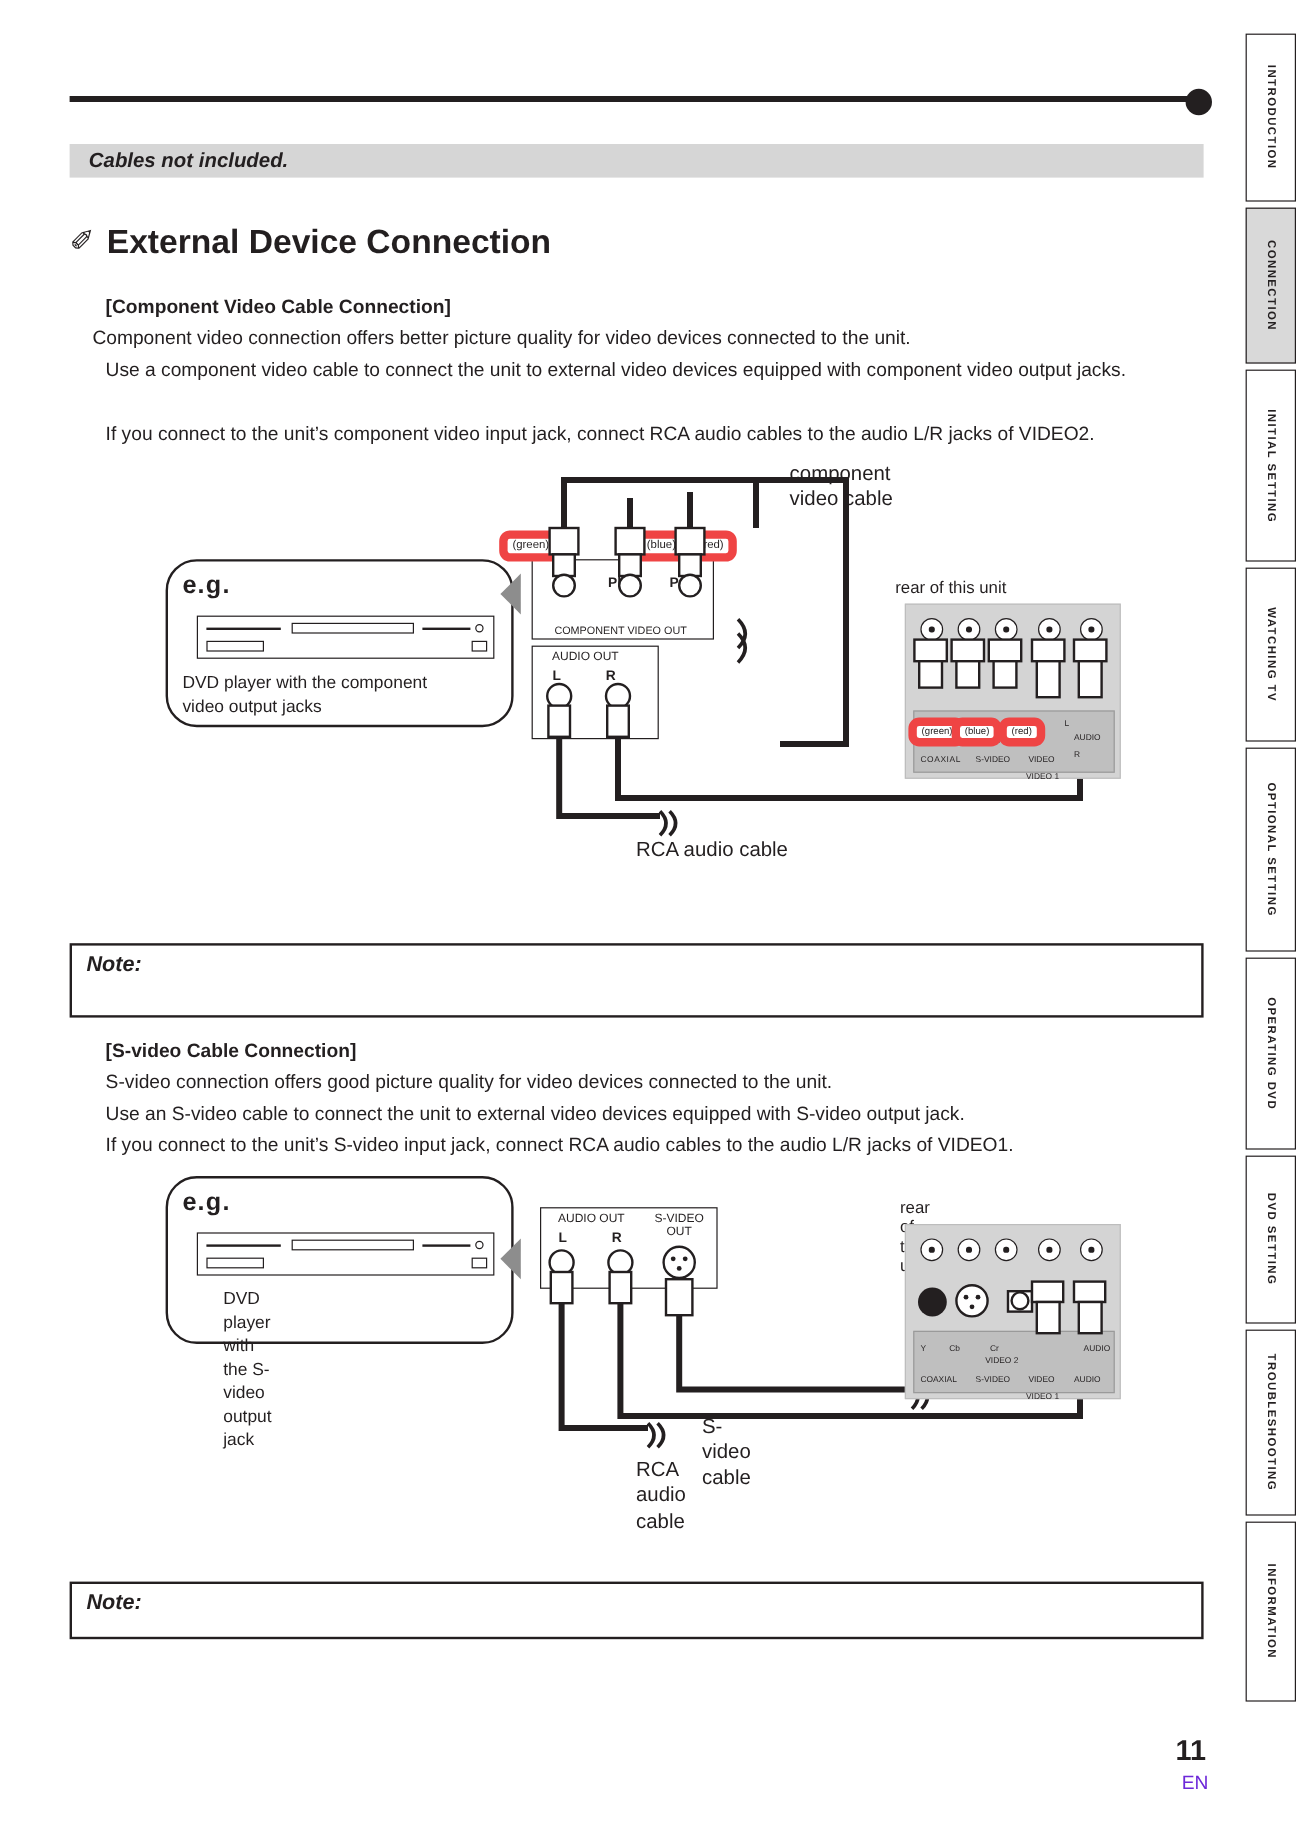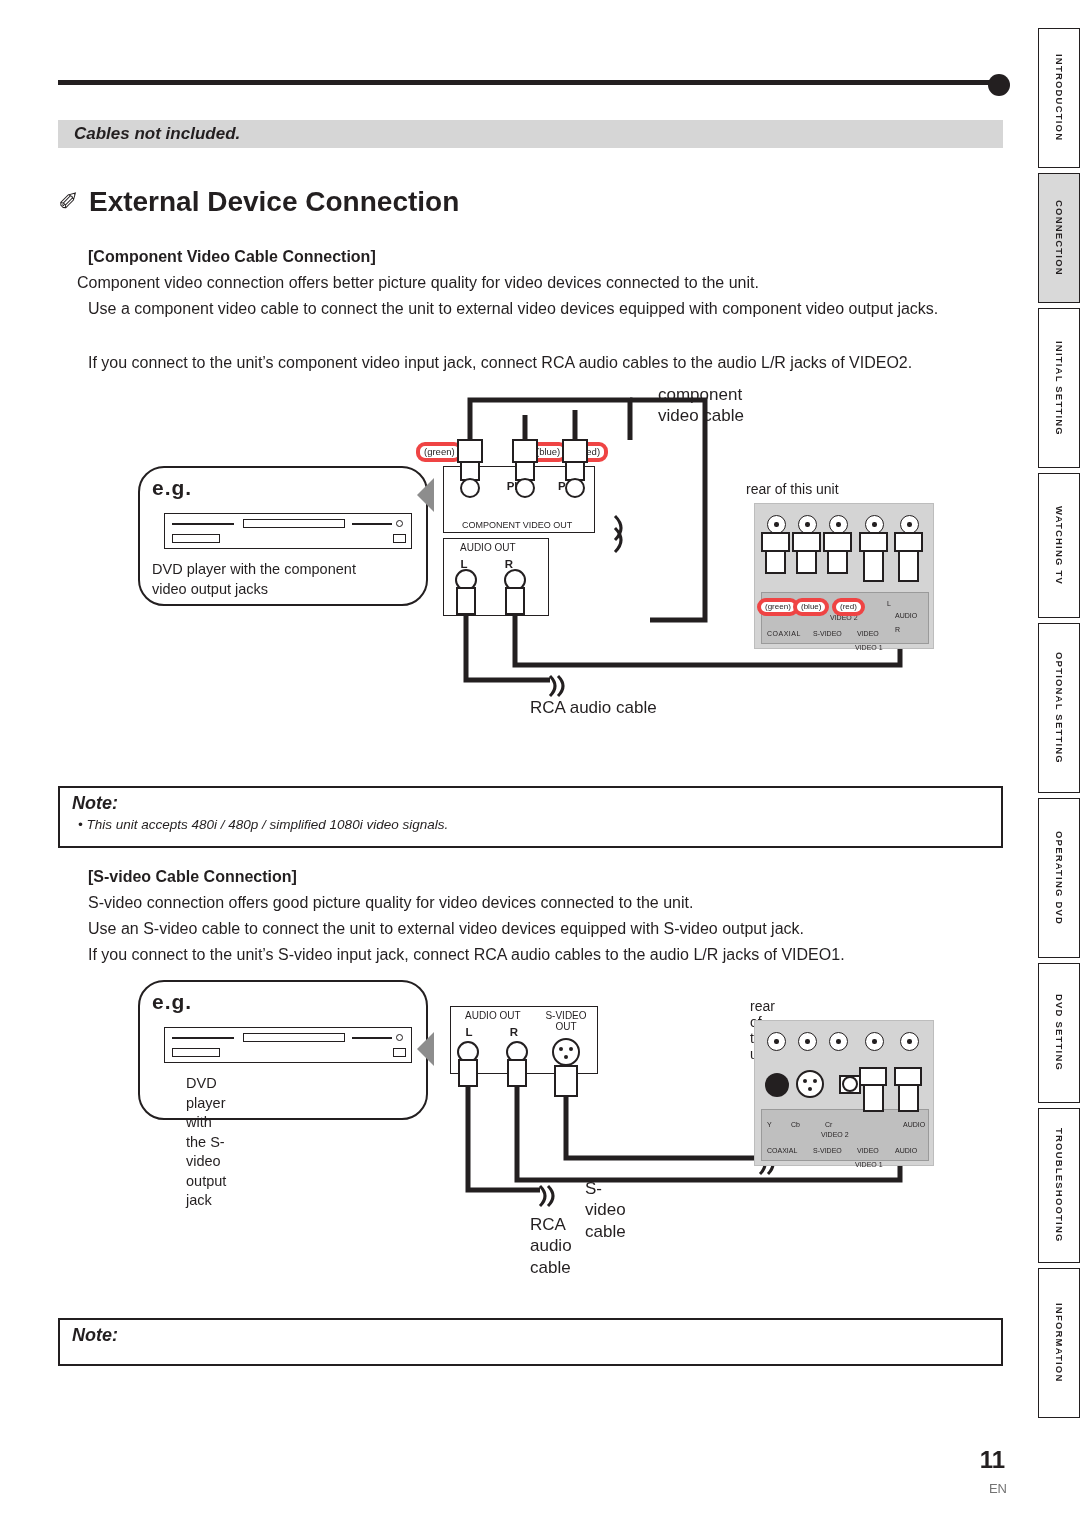--- a/index.html
+++ b/index.html
@@ -200,21 +200,21 @@
   .tiny {
     position: absolute;
     font-size: 8.5px;
     color: #231f20;
     white-space: nowrap;
   }
   .colorlabel {
     position: absolute;
     font-size: 9.5px;
     color: #231f20;
-    border: 4px solid #ef4444;
+    border: 7px solid #ef4444;
     border-radius: 9px;
     padding: 0px 4px;
     background: #fff;
     white-space: nowrap;
     line-height: 1.25;
   }
   .label-free {
     position: absolute;
     font-size: 17px;
     color: #231f20;
@@ -262,22 +262,22 @@
   .page-num {
     position: absolute;
     right: 75px; bottom: 52px;
     font-size: 24px;
     font-weight: bold;
     color: #231f20;
   }
   .page-en {
     position: absolute;
     right: 73px; bottom: 30px;
-    font-size: 13px;
-    color: #737373;
+    font-size: 16px;
+    color: #6d28d9;
   }
 
   svg { display: block; overflow: visible; }
 </style>
 </head>
 <body>
 
 <div class="side-rail">
   <div class="rail-tab" style="top:0px;height:140px;">
     <span>INTRODUCTION</span>
@@ -430,21 +430,20 @@
       <rect x="145" y="48" width="19" height="30" fill="#fff" stroke="#231f20" stroke-width="2"></rect>
     </g>
   </svg>
   <div class="colorlabel" style="left:757px; top:598px; font-size:8px;">(green)</div>
   <div class="colorlabel" style="left:793px; top:598px; font-size:8px;">(blue)</div>
   <div class="colorlabel" style="left:832px; top:598px; font-size:8px;">(red)</div>
 </div>
 
 <div class="note-box" style="left:58px; top:786px; width:945px; height:62px;">
   <div class="note-label">Note:</div>
-  <div class="note-line">• This unit accepts 480i / 480p / simplified 1080i video signals.</div>
 </div>
 
 <div class="sec-title" style="left:88px; top:868px;">[S-video Cable Connection]</div>
 <div class="para" style="left:88px; top:892px; width:900px;">S-video connection offers good picture quality for video devices connected to the unit.</div>
 <div class="para" style="left:88px; top:918px; width:920px;">Use an S-video cable to connect the unit to external video devices equipped with S-video output jack.</div>
 <div class="para" style="left:88px; top:944px; width:920px;">If you connect to the unit’s S-video input jack, connect RCA audio cables to the audio L/R jacks of VIDEO1.</div>
 
 <div class="diagram" style="left:0; top:0;">
   <div class="eg-box" style="left:138px; top:980px; width:290px; height:140px;"></div>
   <div class="eg-label" style="left:152px; top:990px;">e.g.</div>

